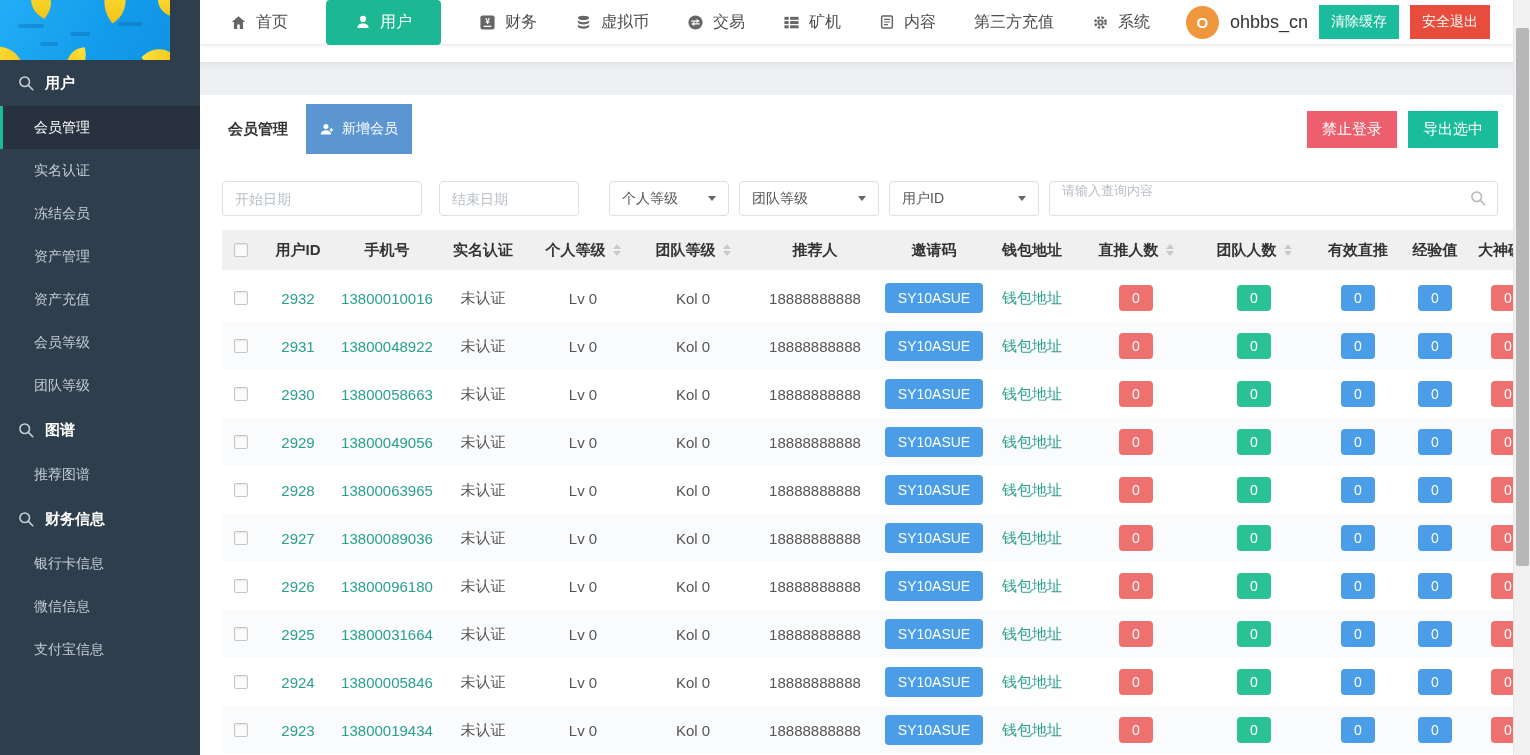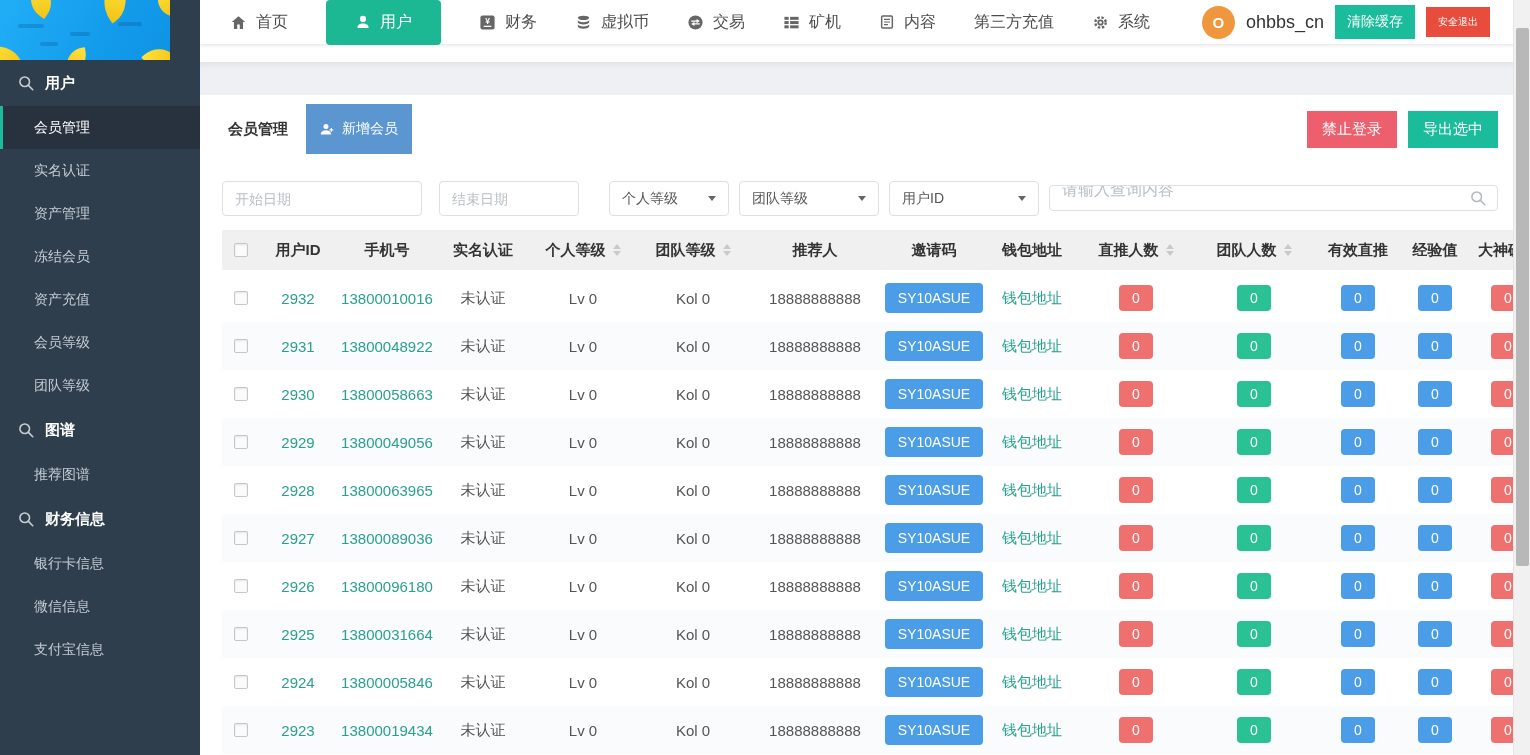--- a/index.html
+++ b/index.html
@@ -35,21 +35,21 @@
   .nav-item { display: flex; align-items: center; gap: 9px; font-size: 16px; color: #4d4d4d; cursor: pointer; white-space: nowrap; }
   .nav-item .icon { color: #666; display: inline-flex; }
   .nav-item.active { background: var(--accent); color: #fff; border-radius: 4px; padding: 12px 29px; }
   .nav-item.active .icon { color: #fff; }
   .nav-right { margin-left: auto; display: flex; align-items: center; gap: 11px; padding-right: 40px; }
   .avatar { width: 33px; height: 33px; border-radius: 50%; background: var(--avatar-orange); color: #fff;
             display: flex; align-items: center; justify-content: center; font-size: 15px; font-weight: bold; cursor: pointer; }
   .username { font-size: 18px; color: #333; }
   .btn { border: none; border-radius: 0; color: #fff; cursor: pointer; font-family: inherit; }
   .btn-cache { background: var(--export-green); font-size: 14px; padding: 8px 12px; }
-  .btn-logout { background: var(--logout-red); font-size: 10px; padding: 8px 12px; }
+  .btn-logout { background: var(--logout-red); font-size: 14px; padding: 8px 12px; }
 
   
   .grayband { position: absolute; left: 200px; top: 62px; width: 1330px; height: 33px; background: #eef0f4;
               box-shadow: inset 0 7px 7px -5px rgba(0,0,0,0.07); }
   .content { position: absolute; left: 200px; top: 95px; width: 1330px; height: 660px; background: #fff;
              padding: 0 32px 0 22px; overflow: hidden; }
 
   .toolbar { margin-top: 18px; display: flex; align-items: center; height: 32px; }
   .page-title { font-size: 15px; font-weight: bold; color: #333; margin-left: 6px; }
   .btn-add { background: var(--button-blue); font-size: 14px; padding: 16px 14px; margin-left: 18px;
@@ -61,22 +61,22 @@
 
   .filters { margin-top: 36px; display: flex; }
   .f-input, .f-select { height: 35px; border: 1px solid #dcdfe3; border-radius: 4px; background: #fff;
                         font-size: 14px; color: #555; padding: 0 12px; font-family: inherit; }
   .f-input::placeholder { color: #b8bfc6; }
   .w200 { width: 200px; } .w170 { width: 140px; margin-left: 17px; }
   .f-select { display: flex; align-items: center; justify-content: space-between; cursor: pointer; }
   .sel1 { width: 120px; margin-left: 30px; } .sel2 { width: 140px; margin-left: 10px; } .sel3 { width: 150px; margin-left: 10px; }
   .caret { width: 0; height: 0; border-left: 4px solid transparent; border-right: 4px solid transparent; border-top: 5px solid #666; }
   .f-search { position: relative; flex: 1; margin-left: 10px; }
-  .f-search input { width: 100%; height: 26px; border: 1px solid #dcdfe3; border-radius: 4px; padding: 0 36px 16px 12px;
-                    font-size: 16px; color: #555; font-family: inherit; }
+  .f-search input { width: 100%; height: 35px; border: 1px solid #dcdfe3; border-radius: 4px; padding: 0 36px 16px 12px;
+                    font-size: 13px; color: #555; font-family: inherit; }
   .f-search input::placeholder { color: #b8bfc6; }
   .f-search .icon { position: absolute; right: 11px; top: 8px; color: #b4babf; cursor: pointer; }
 
   
   :root { --cols: 38px 76px 102px 90px 110px 110px 134px 104px 92px 116px 120px 88px 66px 80px; }
   .table { margin-top: 14px; width: 1326px; }
   .thead { display: grid; grid-template-columns: var(--cols); align-items: center; height: 40px; background: var(--header-bg); }
   .th { display: flex; align-items: center; justify-content: center; font-size: 15px; font-weight: bold; color: #333; white-space: nowrap; }
   .sort { display: inline-flex; flex-direction: column; gap: 2px; margin-left: 7px; cursor: pointer; }
   .sort i { display: block; width: 0; height: 0; border-left: 4px solid transparent; border-right: 4px solid transparent; }
@@ -125,22 +125,22 @@
           <span class="icon">
             <svg viewBox="0 0 24 24" width="18" height="18" fill="none" stroke="currentColor" stroke-width="2.1">
               <circle cx="10.3" cy="10.3" r="6.4"></circle>
               <path d="M15.2 15.2L21 21" stroke-linecap="round"></path>
             </svg>
           </span>
           <span>用户</span>
         </div>
         <div class="side-item active">会员管理</div>
         <div class="side-item">实名认证</div>
+        <div class="side-item">冻结会员</div>
         <div class="side-item">资产管理</div>
-        <div class="side-item">冻结会员</div>
         <div class="side-item">资产充值</div>
         <div class="side-item">会员等级</div>
         <div class="side-item">团队等级</div>
       </div>
       <div class="side-section">
         <div class="side-title">
           <span class="icon">
             <svg viewBox="0 0 24 24" width="18" height="18" fill="none" stroke="currentColor" stroke-width="2.1">
               <circle cx="10.3" cy="10.3" r="6.4"></circle>
               <path d="M15.2 15.2L21 21" stroke-linecap="round"></path>

